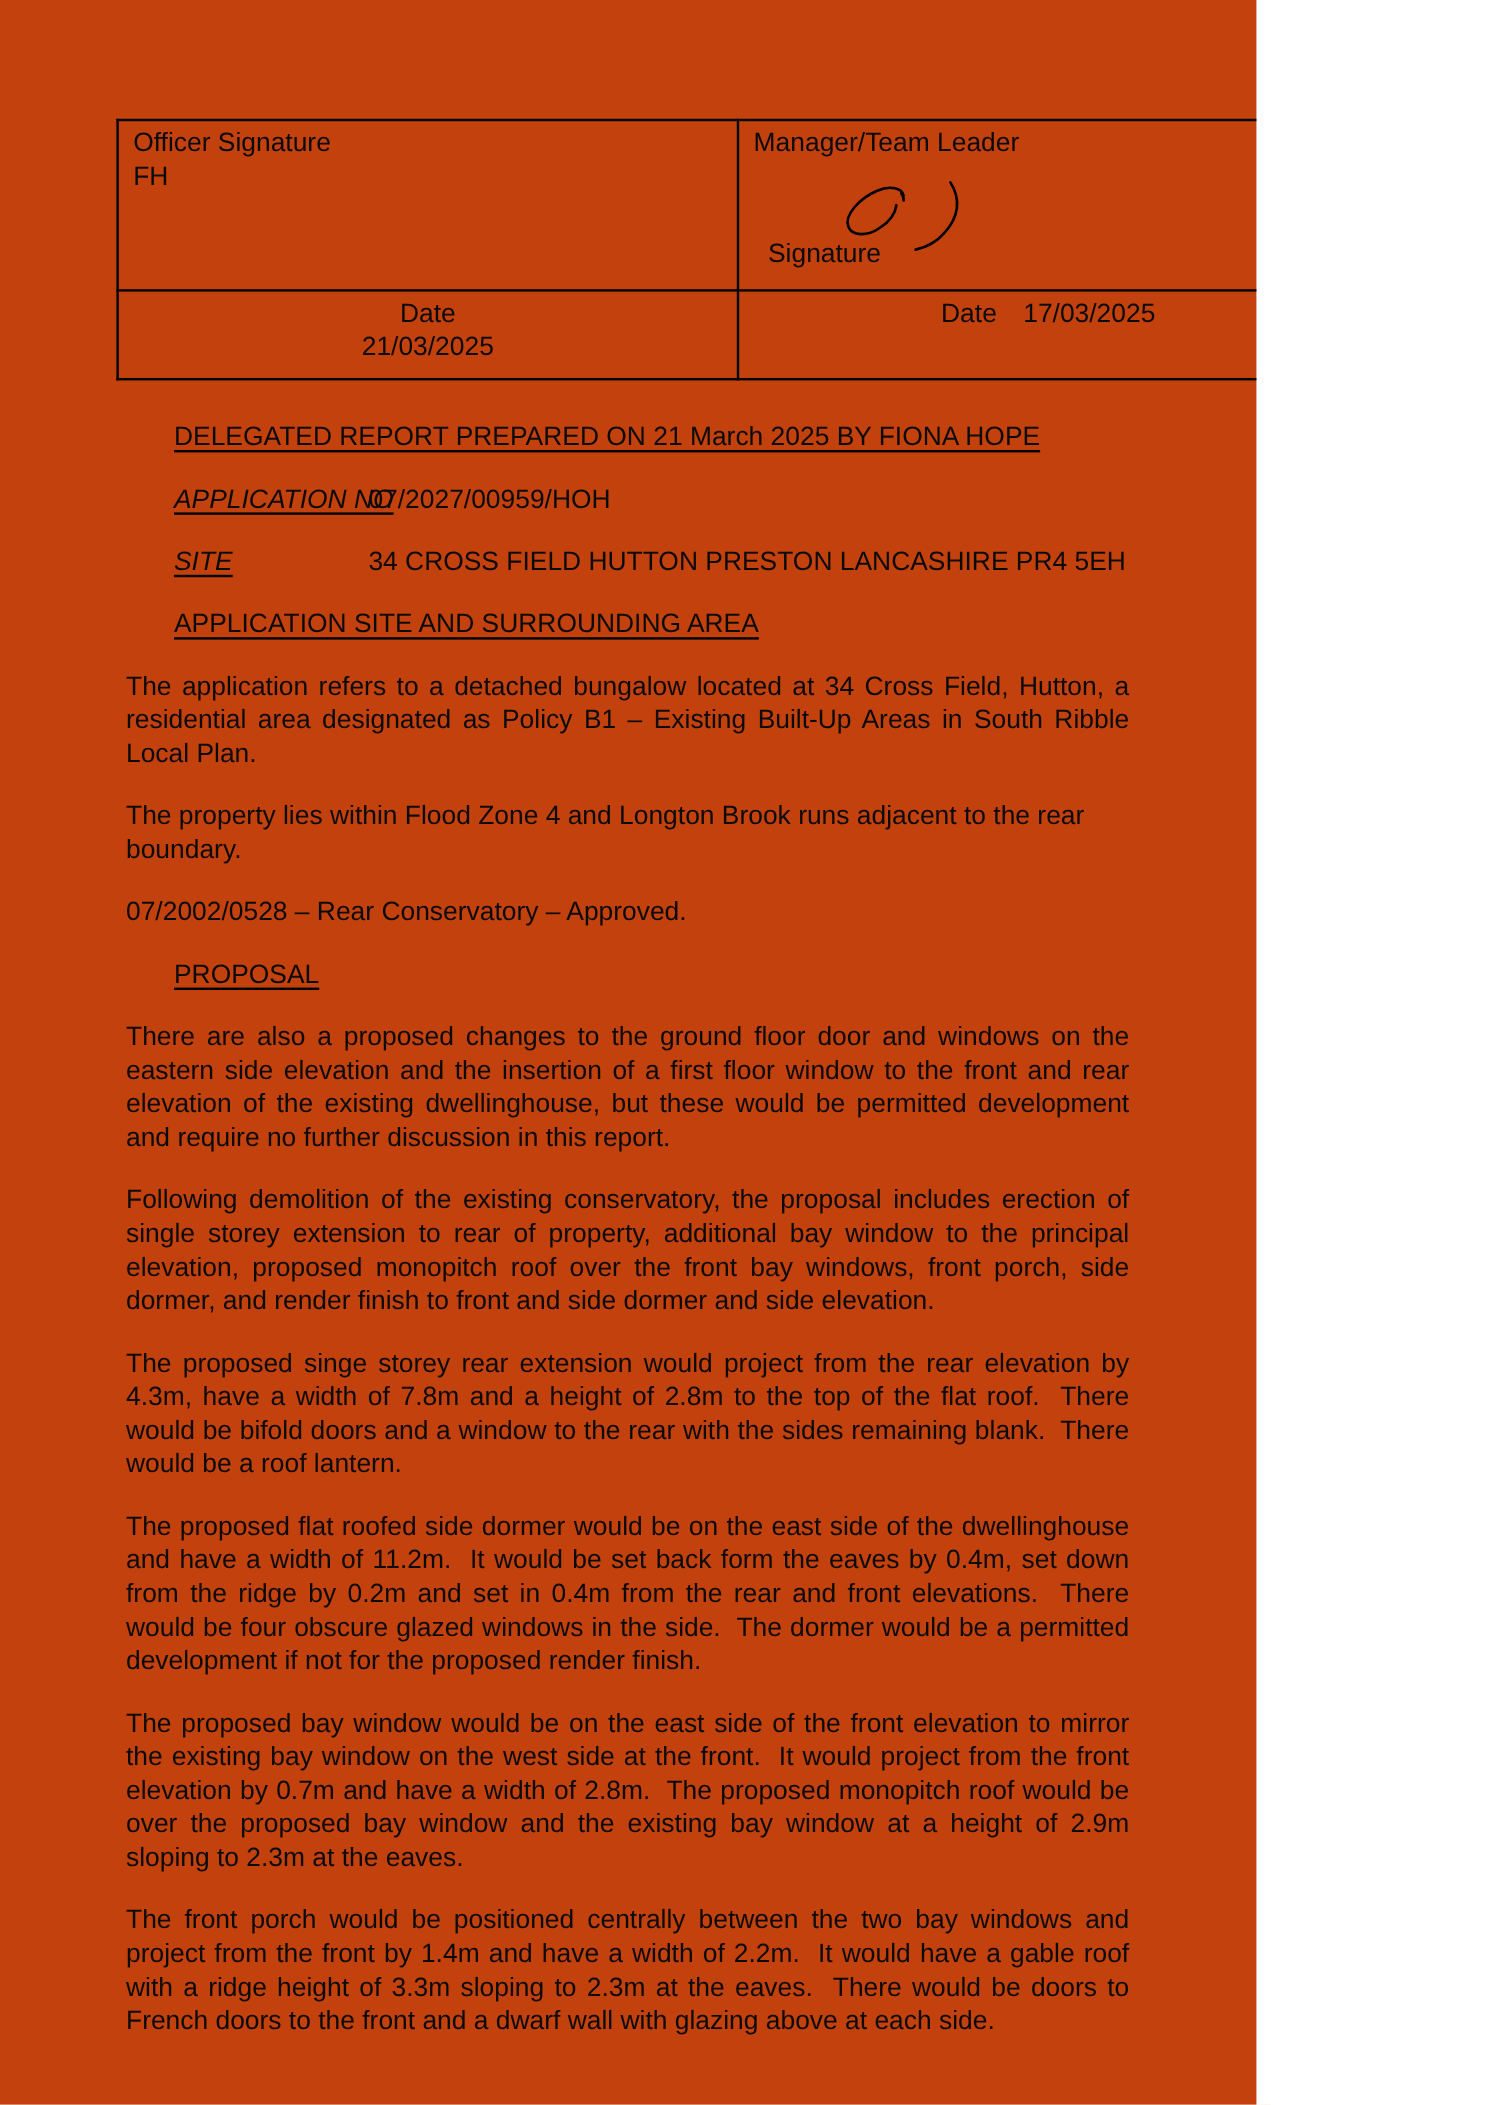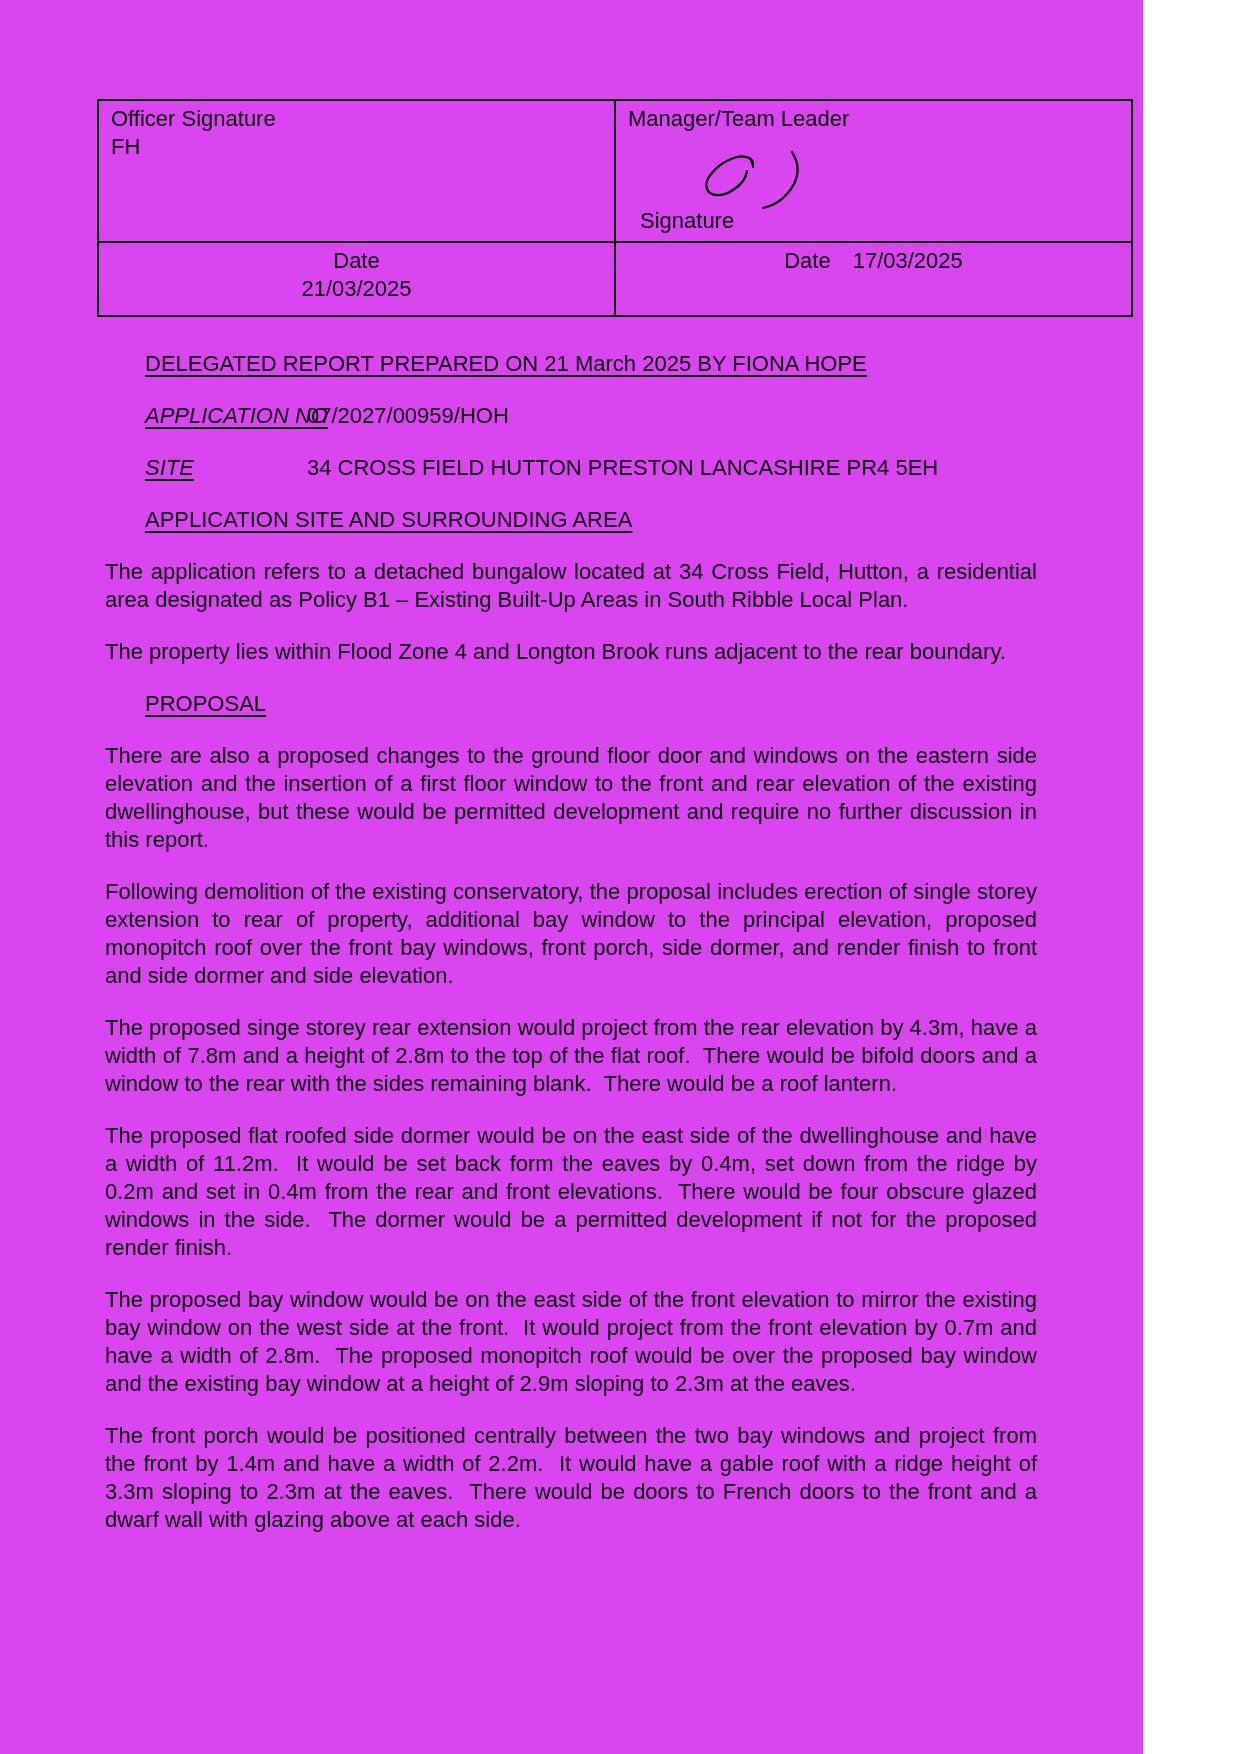--- a/index.html
+++ b/index.html
@@ -2,23 +2,23 @@
 <html><head>
 <meta charset="utf-8">
 <style>
   html, body {
     margin: 0;
     padding: 0;
     background: #ffffff;
   }
   .page {
     position: relative;
-    width: 1143px;
+    width: 1047px;
     height: 1754px;
-    background: #d946ef;
+    background: #c2410c;
     color: #0b0b0b;
     font-family: "Liberation Sans", "DejaVu Sans", sans-serif;
     font-size: 22px;
     line-height: 28px;
     box-sizing: border-box;
     padding: 99px 106px 40px 105px;
     overflow: hidden;
   }
   .sig-table {
     width: 1036px;
@@ -29,21 +29,21 @@
   }
   .sig-table td {
     border: 2px solid #000000;
     vertical-align: top;
     padding: 4px 12px 6px 12px;
     box-sizing: border-box;
   }
   .sig-table .row-top td { height: 142px; }
   .sig-table .row-bottom td { height: 74px; text-align: center; }
   .manager-cell { position: relative; height: 130px; }
-  .manager-cell .bottom-label { position: absolute; left: 12px; bottom: 0; }
+  .manager-cell .bottom-label { position: absolute; left: 12px; bottom: 10px; }
   .signature-squiggle {
     position: absolute;
     left: 68px;
     top: 44px;
     width: 112px;
     height: 64px;
   }
   .date-inline .value { margin-left: 22px; }
   .underline {
     text-decoration: underline;
@@ -117,20 +117,21 @@
 
   <div class="block">
     <span class="underline">APPLICATION SITE AND SURROUNDING AREA</span>
   </div>
 
   <p class="para">The application refers to a detached bungalow located at 34 Cross Field, Hutton, a residential area designated as Policy B1 – Existing Built-Up Areas in South Ribble Local Plan.</p>
 
   <p class="para-left">The property lies within Flood Zone 4 and Longton Brook runs adjacent to the rear boundary.</p>
 
 
+  <p class="para-left">07/2002/0528 – Rear Conservatory – Approved.</p>
 
   <div class="block">
     <span class="underline">PROPOSAL</span>
   </div>
 
   <p class="para">There are also a proposed changes to the ground floor door and windows on the eastern side elevation and the insertion of a first floor window to the front and rear elevation of the existing dwellinghouse, but these would be permitted development and require no further discussion in this report.</p>
 
   <p class="para">Following demolition of the existing conservatory, the proposal includes erection of single storey extension to rear of property, additional bay window to the principal elevation, proposed monopitch roof over the front bay windows, front porch, side dormer, and render finish to front and side dormer and side elevation.</p>
 
   <p class="para">The proposed singe storey rear extension would project from the rear elevation by 4.3m, have a width of 7.8m and a height of 2.8m to the top of the flat roof.  There would be bifold doors and a window to the rear with the sides remaining blank.  There would be a roof lantern.</p>

